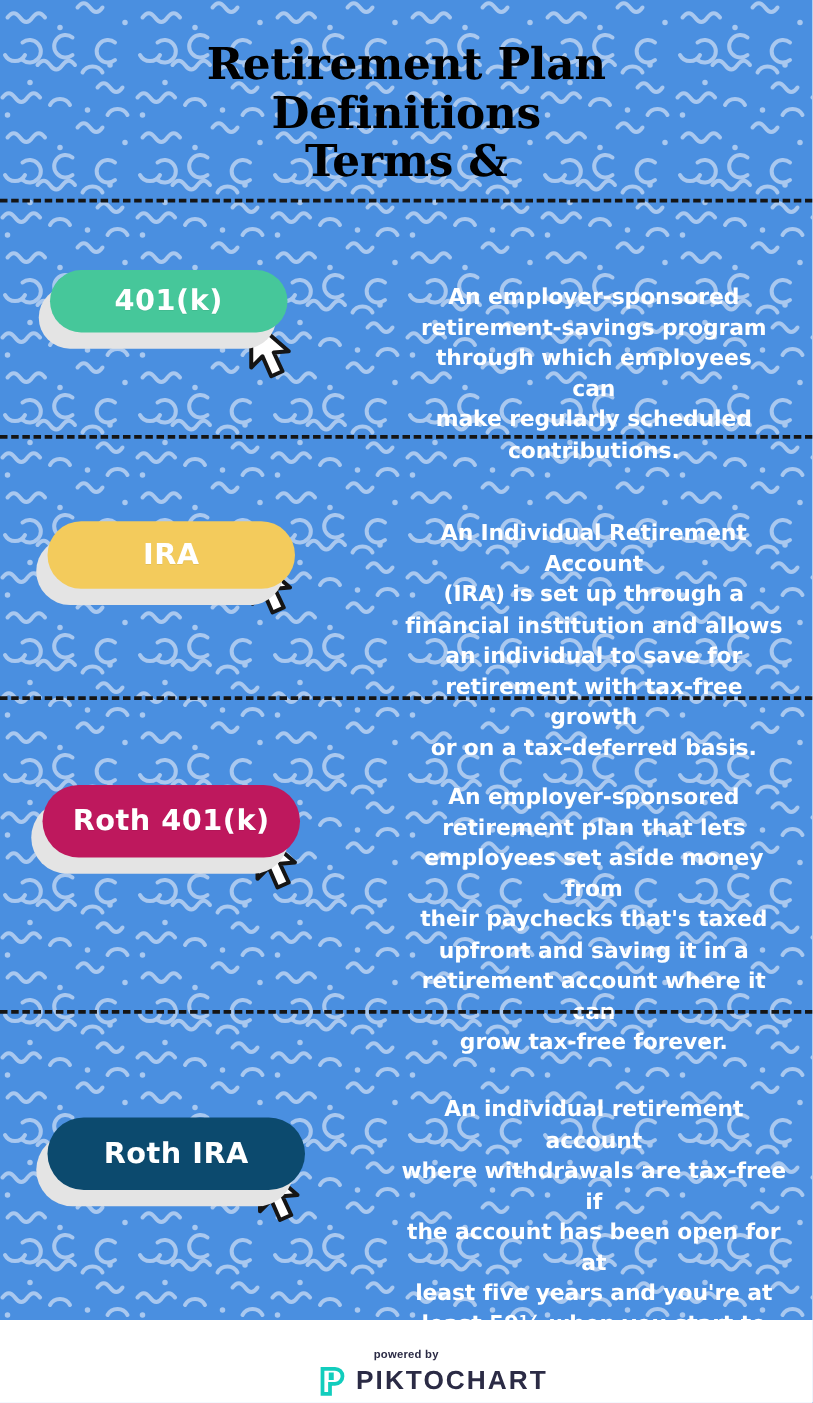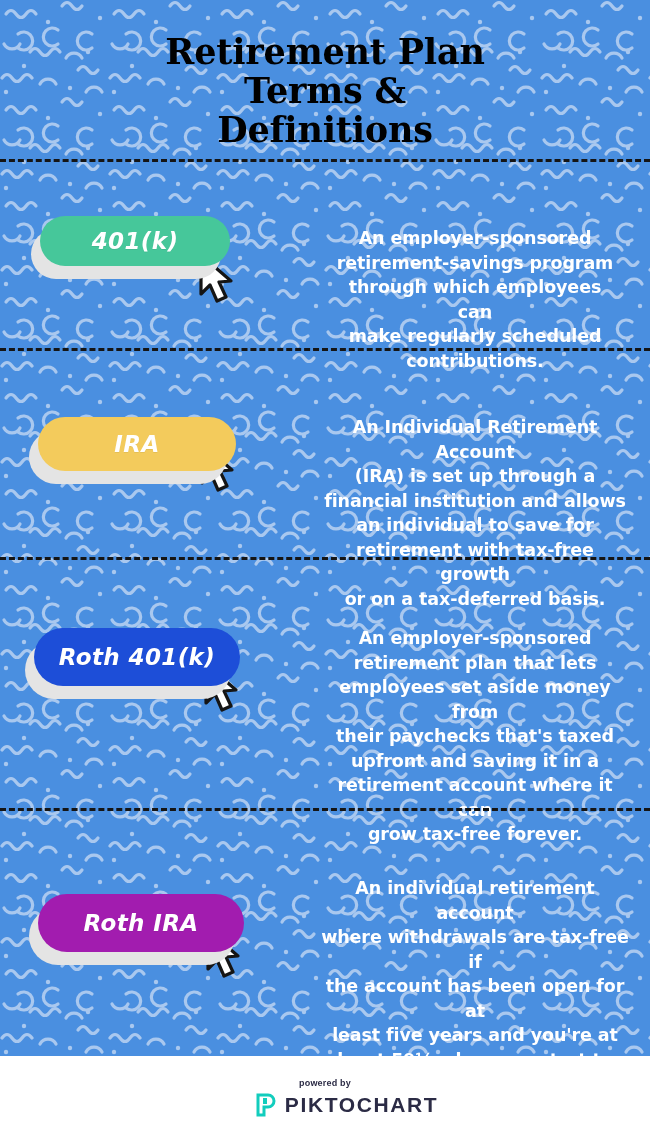--- a/index.html
+++ b/index.html
@@ -94,21 +94,20 @@
     height: 100%;
     border-radius: 999px;
     display: flex;
     align-items: center;
     justify-content: center;
     z-index: 2;
   }
   .pill-label {
     font-family: "DejaVu Sans", sans-serif;
     font-weight: 700;
-    font-style: italic;
     color: #ffffff;
     font-size: 23px;
     letter-spacing: 0.4px;
     white-space: nowrap;
     text-shadow: 0 1px 0 rgba(0,0,0,0.06);
   }
   .cursor {
     position: absolute;
     z-index: 4;
     pointer-events: none;
@@ -200,22 +199,22 @@
           </g>
         </pattern>
       </defs>
       <rect x="0" y="0" width="650" height="1056" fill="#4a8fe0"></rect>
       <rect x="0" y="0" width="650" height="1056" fill="url(#memphis)"></rect>
     </svg>
   </div>
 
   <div class="title-block">
     <div class="title-line">Retirement Plan</div>
+    <div class="title-line">Definitions</div>
     <div class="title-line">Terms &amp;</div>
-    <div class="title-line">Definitions</div>
   </div>
 
   <div class="divider" style="top:159px"></div>
   <div class="divider" style="top:348px"></div>
   <div class="divider" style="top:557px"></div>
   <div class="divider" style="top:808px"></div>
 
   <div class="term-wrap" style="left:40px; top:216px; width:190px; height:50px;">
     <div class="pill-shadow"></div>
     <div class="pill" style="background:#46c79a">
@@ -242,38 +241,38 @@
   </svg>
   <div class="desc" style="left:322px; top:387px; width:306px;">An Individual Retirement Account
 (IRA) is set up through a
 financial institution and  allows
 an individual to save for
 retirement with tax-free growth
 or on a tax-deferred basis.</div>
 
   <div class="term-wrap" style="left:34px; top:628px; width:206px; height:58px;">
     <div class="pill-shadow"></div>
-    <div class="pill" style="background:#1d4ed8">
+    <div class="pill" style="background:#be185d">
       <span class="pill-label">Roth 401(k)</span>
     </div>
   </div>
   <svg class="cursor" style="left:202px; top:662px;" width="44" height="52" viewBox="0 0 44 52" xmlns="http://www.w3.org/2000/svg">
     <path d="M4 2 L4 41 L13 32 L20 48 L29 44 L22 29 L34 28 Z" fill="#ffffff" stroke="#151515" stroke-width="3.2" stroke-linejoin="round"></path>
   </svg>
   <div class="desc" style="left:322px; top:598px; width:306px;">An employer-sponsored
 retirement plan that lets
 employees set aside money from
 their paychecks that's taxed
 upfront and saving it in a
 retirement account where it can
 grow tax-free forever.</div>
 
   <div class="term-wrap" style="left:38px; top:894px; width:206px; height:58px;">
     <div class="pill-shadow"></div>
-    <div class="pill" style="background:#a21caf">
+    <div class="pill" style="background:#0c4a6e">
       <span class="pill-label">Roth IRA</span>
     </div>
   </div>
   <svg class="cursor" style="left:204px; top:928px;" width="44" height="52" viewBox="0 0 44 52" xmlns="http://www.w3.org/2000/svg">
     <path d="M4 2 L4 41 L13 32 L20 48 L29 44 L22 29 L34 28 Z" fill="#ffffff" stroke="#151515" stroke-width="3.2" stroke-linejoin="round"></path>
   </svg>
   <div class="desc" style="left:316px; top:848px; width:318px;">An individual retirement account
 where withdrawals are tax-free if
 the account has been open for at
 least five years and you're at

